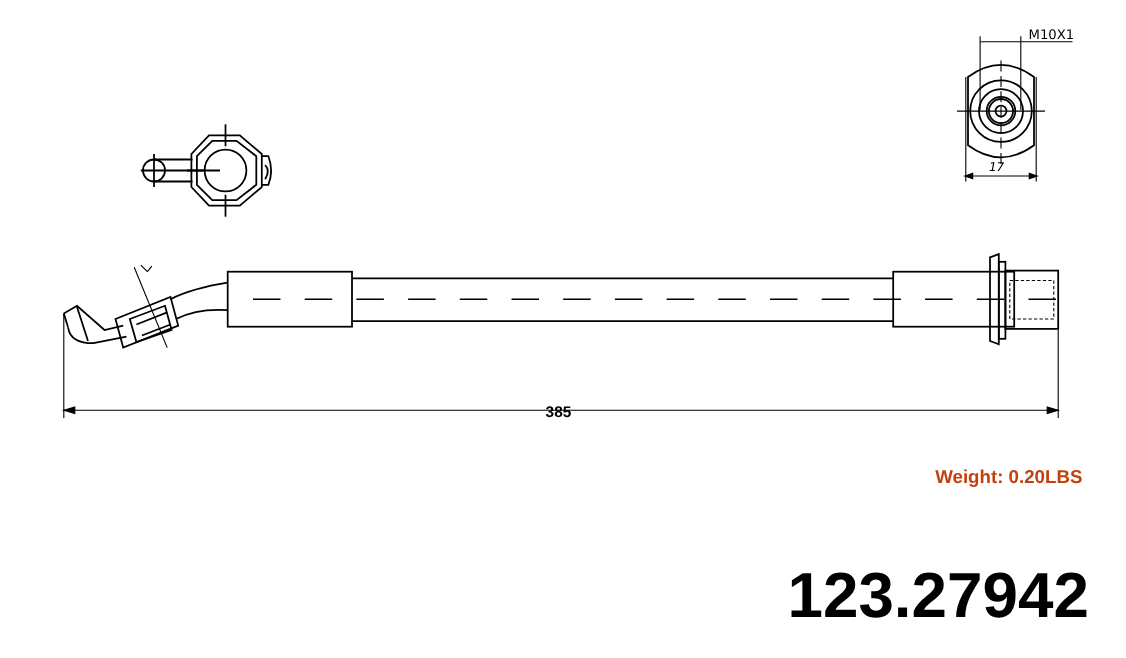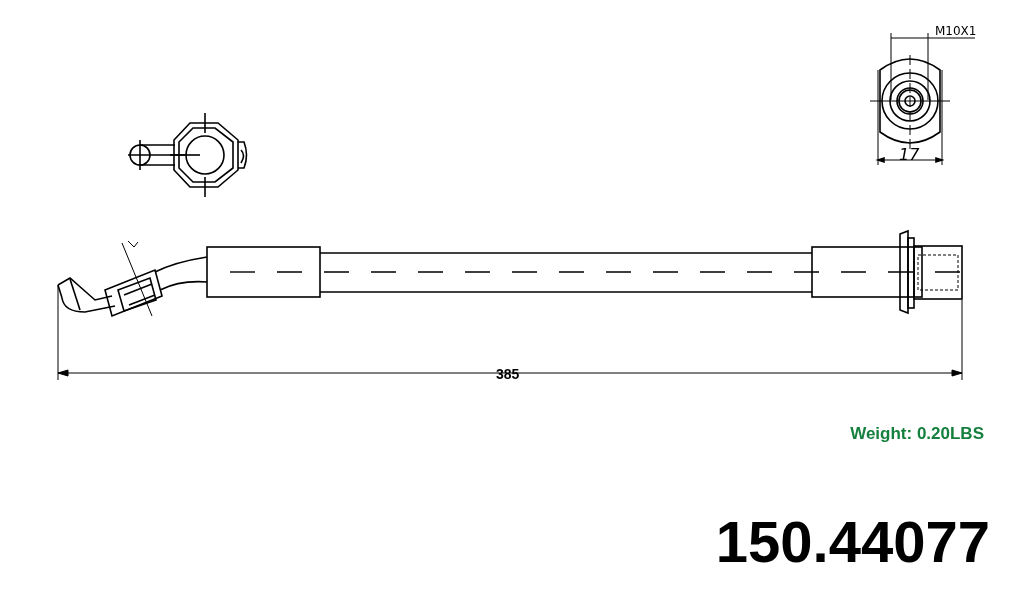--- a/index.html
+++ b/index.html
@@ -1,22 +1,22 @@
 <!DOCTYPE html>
 <html><head>
   <meta charset="utf-8">
   <style>
     html, body { margin: 0; padding: 0; background: #ffffff; }
     body { width: 1024px; height: 598px; position: relative; overflow: hidden; font-family: "Liberation Sans", sans-serif; }
     svg.drawing { position: absolute; left: 0; top: 0; }
     .dim-text { position: absolute; font-family: "Liberation Sans", sans-serif; color: #000; }
     .thread-label { left: 935px; top: 24px; font-size: 12px; font-family: "DejaVu Sans", sans-serif; }
-    .width-label { left: 899px; top: 145px; font-size: 16px; font-family: "DejaVu Sans", sans-serif; font-style: italic; }
+    .width-label { left: 899px; top: 145px; font-size: 11px; font-family: "DejaVu Sans", sans-serif; font-style: italic; }
     .length-label { left: 496px; top: 366px; font-size: 14px; font-weight: bold; }
-    .weight { position: absolute; right: 40px; top: 424px; font-size: 17px; font-weight: bold; color: #15803d; }
+    .weight { position: absolute; right: 40px; top: 424px; font-size: 17px; font-weight: bold; color: #c2410c; }
     .part-number { position: absolute; right: 34px; top: 508px; font-size: 58px; font-weight: bold; color: #000; letter-spacing: 0px; }
   </style>
 </head>
 <body>
 
 <svg class="drawing" width="1024" height="598" viewBox="0 0 1024 598">
   <g fill="none" stroke="#000" stroke-width="1.6">
 
     <g>
       <circle cx="140" cy="155" r="10"></circle>
@@ -90,13 +90,13 @@
       <line x1="58" y1="373" x2="962" y2="373" stroke-width="1"></line>
       <path d="M58,373 l10,-3 v6 z M962,373 l-10,-3 v6 z" fill="#000" stroke-width="1"></path>
     </g>
   </g>
 </svg>
 
 <div class="dim-text thread-label">M10X1</div>
 <div class="dim-text width-label">17</div>
 <div class="dim-text length-label">385</div>
 <div class="weight">Weight: 0.20LBS</div>
-<div class="part-number">150.44077</div>
+<div class="part-number">123.27942</div>
 
 </body></html>

